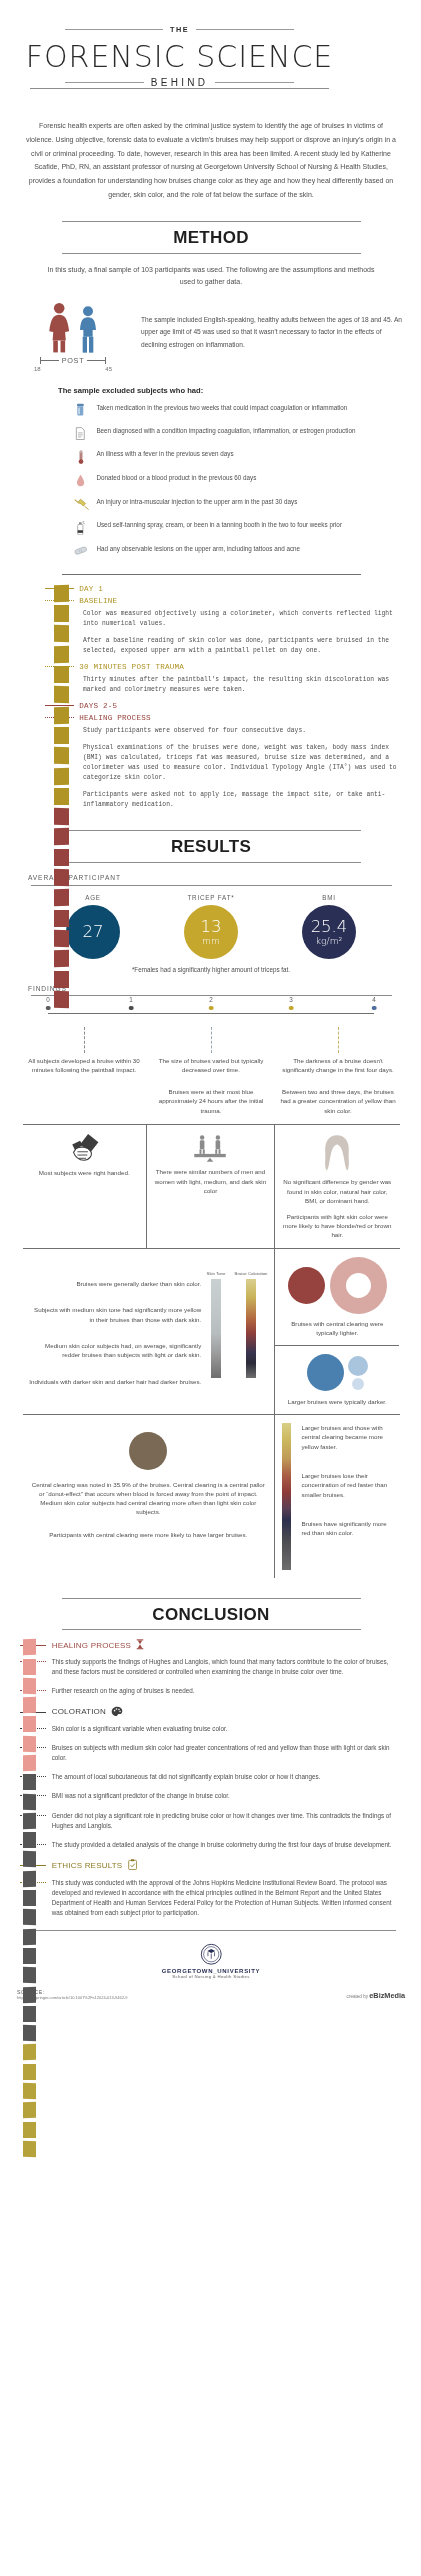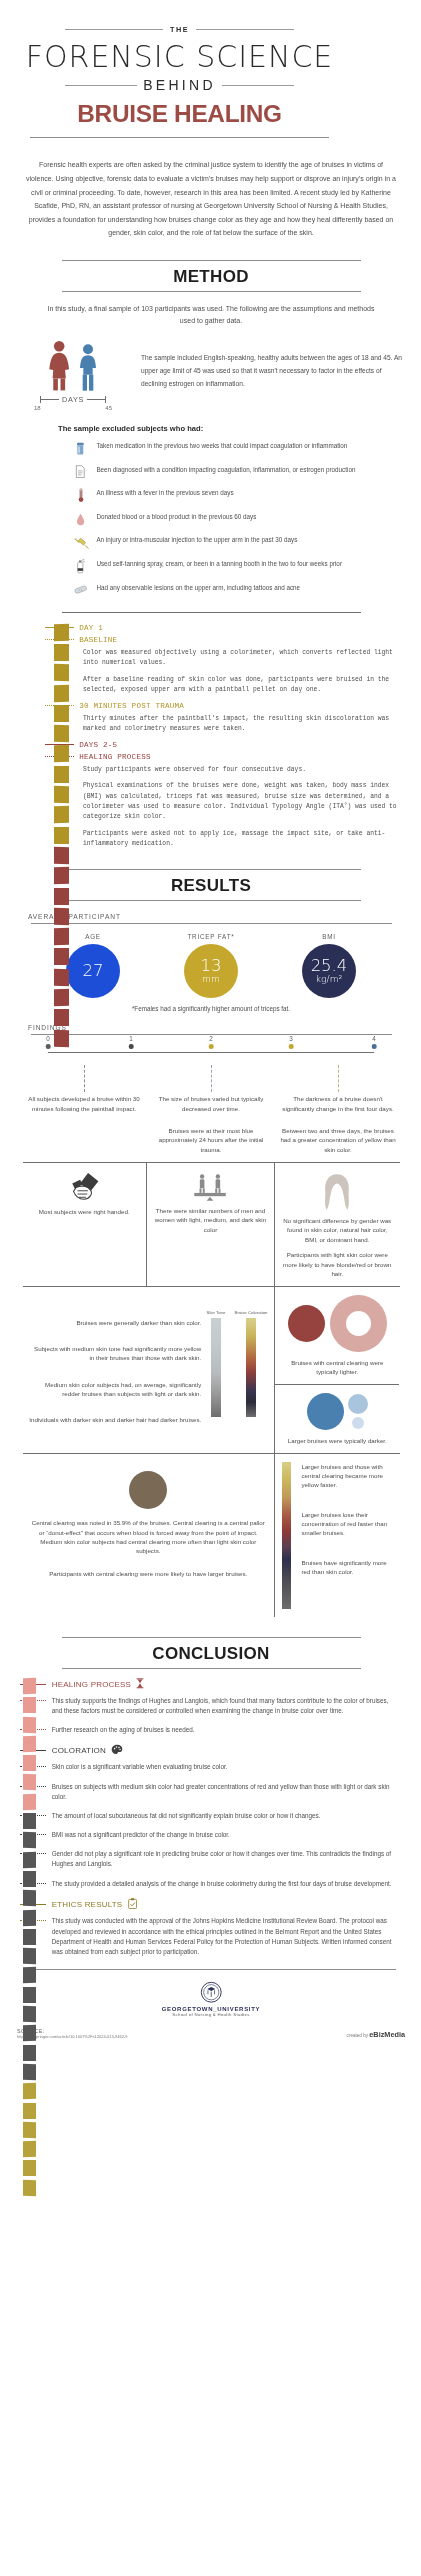--- a/index.html
+++ b/index.html
@@ -5,41 +5,41 @@
   * { box-sizing: border-box; margin: 0; padding: 0; }
   html, body {
     width: 422px;
     background: #ffffff;
     font-family: "Liberation Sans", sans-serif;
     color: #4a4a4a;
   }
   body { width: 422px; height: 2576px; position: relative; overflow: hidden; }
 
   
-  .wrap { width: 359px; padding: 6px 20px; }
+  .wrap { width: 359px; padding: 16px 20px; }
   .center { text-align: center; }
 
   
   .masthead { padding-top: 25px; }
   .rule-row {
     display: flex; align-items: center; justify-content: center;
     gap: 6.6px; padding: 0 45px;
   }
   .rule-row .line { flex: 1; height: 0.7px; background: #9a9a9a; }
   .kicker {
     font-size: 7.3px; letter-spacing: 1.5px; font-weight: bold;
     color: #2b2b2b;
   }
   .title-main {
     font-size: 30px; letter-spacing: 1px; color: #2b2b2b;
     font-weight: 300; line-height: 1.18; margin: 5.3px 0 2.6px;
     font-family: "DejaVu Sans", sans-serif;
   }
   .kicker2 {
-    font-size: 14px; letter-spacing: 3.3px; color: #2b2b2b; font-weight: 400;
+    font-size: 10px; letter-spacing: 3.3px; color: #2b2b2b; font-weight: 400;
   }
   .title-sub {
     font-size: 24.4px; font-weight: bold; letter-spacing: -0.3px;
     color: #9d4b45; margin: 6.6px 0 9.2px;
   }
   .hr-wide { height: 0.7px; background: #8d8d8d; margin: 0 auto; width: 299px; }
 
   
   .intro {
     font-size: 7px; line-height: 1.95; color: #4e4e4e;
@@ -104,21 +104,21 @@
   .sub-rule { height: 0.7px; background: #8b8b8b; width: 361px; margin: 0 auto; }
 
   .avg-row { display: flex; justify-content: space-around; padding: 9.2px 34px 0; }
   .avg-item { text-align: center; }
   .avg-cap { font-size: 6.3px; letter-spacing: 0.8px; color: #5c5c5c; margin-bottom: 4px; }
   .avg-circ {
     border-radius: 50%; display: flex; flex-direction: column;
     align-items: center; justify-content: center; color: #fff;
     font-weight: 300; font-family: "DejaVu Sans", sans-serif;
   }
-  .c-age { width: 54px; height: 54px; background: #1d4ed8; font-size: 17px; }
+  .c-age { width: 54px; height: 54px; background: #0c4a6e; font-size: 17px; }
   .c-fat { width: 54px; height: 54px; background: #c4a72c; }
   .c-bmi { width: 54px; height: 54px; background: #2a2f55; }
   .c-big { font-size: 16.5px; line-height: 1; }
   .c-sml { font-size: 9.2px; line-height: 1.1; }
   .avg-note { font-size: 6.3px; text-align: center; padding: 6.6px 0 0; color: #4e4e4e; }
 
   
   .axis-wrap { position: relative; padding: 5.3px 38px 0; height: 28px; }
   .axis-line { position: absolute; left: 48px; right: 48px; top: 17px; height: 0.9px; background: #6f6f6f; }
   .axis-tick { position: absolute; top: 0; transform: translateX(-50%); text-align: center; font-size: 6.3px; color: #5c5c5c; }
@@ -197,21 +197,20 @@
     <span class="line"></span>
     <span class="kicker">THE</span>
     <span class="line"></span>
   </div>
   <div class="title-main center">FORENSIC SCIENCE</div>
   <div class="rule-row">
     <span class="line"></span>
     <span class="kicker2">BEHIND</span>
     <span class="line"></span>
   </div>
-  <div class="title-sub center">BRUISE HEALING</div>
   <div class="hr-wide"></div>
 </div>
 
 <div class="intro">Forensic health experts are often asked by the criminal justice system to identify the age of bruises in victims of violence. Using objective, forensic data to evaluate a victim's bruises may help support or disprove an injury's origin in a civil or criminal proceeding. To date, however, research in this area has been limited. A recent study led by Katherine Scafide, PhD, RN, an assistant professor of nursing at Georgetown University School of Nursing &amp; Health Studies, provides a foundation for understanding how bruises change color as they age and how they heal differently based on gender, skin color, and the role of fat below the surface of the skin.</div>
 
 <div class="sec-head">
   <div class="bar"></div>
   <h2>METHOD</h2>
   <div class="bar"></div>
 </div>
@@ -229,21 +228,21 @@
       <svg width="24" height="48" viewBox="0 0 36 72">
         <circle cx="18" cy="8" r="7.5" fill="#4a80b0"></circle>
         <path d="M18 17 C10 17 7 22 6 36 L11 36 L11 46 L25 46 L25 36 L30 36 C29 22 26 17 18 17Z" fill="#4a80b0"></path>
         <rect x="10" y="46" width="6.5" height="24" fill="#4a80b0"></rect>
         <rect x="19.5" y="46" width="6.5" height="24" fill="#4a80b0"></rect>
       </svg>
     </div>
     <div class="ages-bracket">
       <span class="brk-end"></span>
       <span class="brk-line"></span>
-      <span class="brk-label">DAYS</span>
+      <span class="brk-label">POST</span>
       <span class="brk-line"></span>
       <span class="brk-end"></span>
     </div>
     <div class="ages-nums">
       <span>18</span>
       <span>45</span>
     </div>
   </div>
   <div class="ages-text">The sample included English-speaking, healthy adults between the ages of 18 and 45. An upper age limit of 45 was used so that it wasn't necessary to factor in the effects of declining estrogen on inflammation.</div>
 </div>

